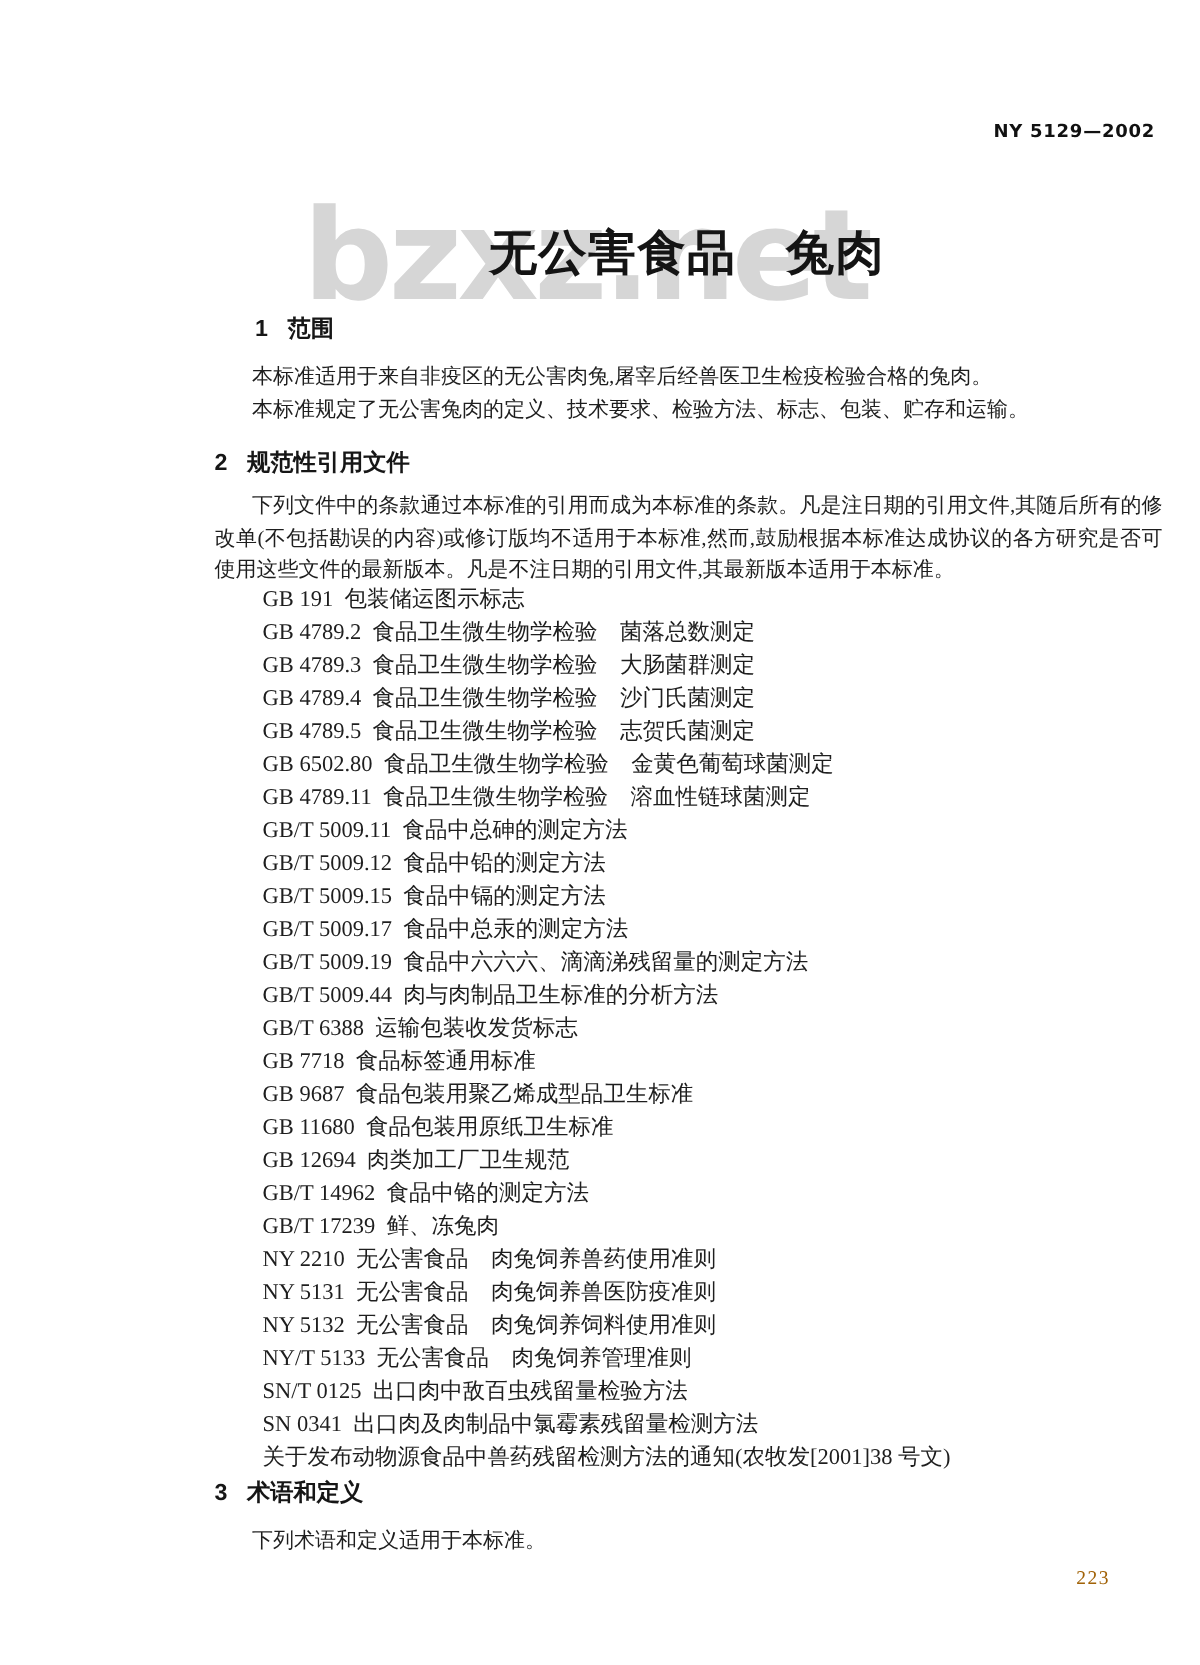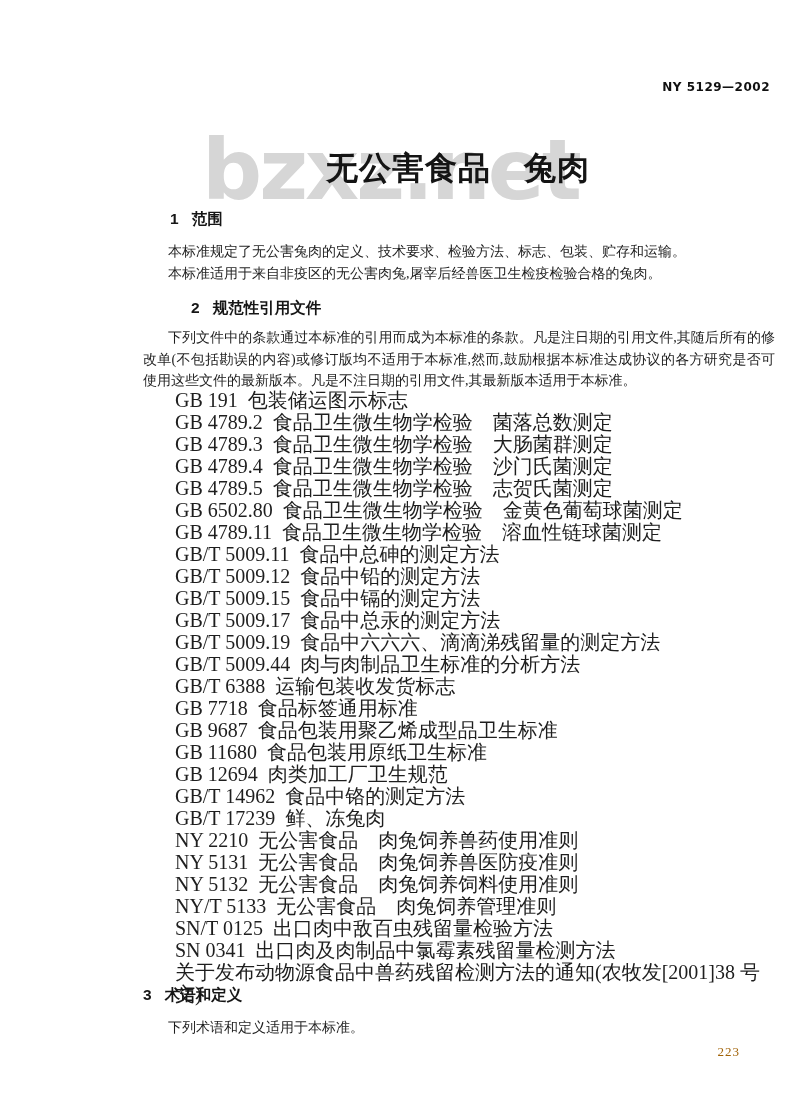--- a/index.html
+++ b/index.html
@@ -36,33 +36,33 @@
     font-weight:bold;font-size:32px;letter-spacing:1px;color:#141414;
     white-space:pre;
   }
   .sec-heading{
     position:absolute;left:143px;
     font-family:"Liberation Sans","DejaVu Sans",sans-serif;
     font-weight:bold;font-size:15.5px;color:#161616;
   }
   .sec-heading .num{display:inline-block;margin-right:13px;}
   .h-s1{top:209px;margin-left:27px;}
-  .h-s2{top:298px;margin-left:48px;}
+  .h-s2{top:298px;}
   .h-s3{top:985px;text-align:center;}
   .body-block{
     position:absolute;left:143px;width:632px;
     font-size:14px;line-height:22px;
   }
   .b-s1{top:241px;}
   .b-s2{top:327px;line-height:21.5px;text-align:justify;}
   .b-s3{top:1017px;}
   .para{text-indent:25px;margin:0;}
   .ref-list{
     position:absolute;left:175px;top:389px;width:610px;
-    font-size:20px;line-height:22px;
+    font-size:15px;line-height:22px;
   }
   .ref-line{white-space:pre-wrap;}
   .page-number{
     position:absolute;top:1044px;right:60px;
     font-size:13px;letter-spacing:1px;color:#a16207;
   }
 </style>
 </head>
 <body>
 
@@ -73,22 +73,22 @@
   <div class="content">
     <div class="std-code">NY 5129—2002</div>
 
     <div class="doc-title">无公害食品　兔肉</div>
 
     <div class="sec-heading h-s1">
       <span class="num">1</span><span>范围</span>
     </div>
 
     <div class="body-block b-s1">
+      <p class="para">本标准适用于来自非疫区的无公害肉兔,屠宰后经兽医卫生检疫检验合格的兔肉。</p>
       <p class="para">本标准规定了无公害兔肉的定义、技术要求、检验方法、标志、包装、贮存和运输。</p>
-      <p class="para">本标准适用于来自非疫区的无公害肉兔,屠宰后经兽医卫生检疫检验合格的兔肉。</p>
     </div>
 
     <div class="sec-heading h-s2">
       <span class="num">2</span><span>规范性引用文件</span>
     </div>
 
     <div class="body-block b-s2">
       <p class="para">下列文件中的条款通过本标准的引用而成为本标准的条款。凡是注日期的引用文件,其随后所有的修改单(不包括勘误的内容)或修订版均不适用于本标准,然而,鼓励根据本标准达成协议的各方研究是否可使用这些文件的最新版本。凡是不注日期的引用文件,其最新版本适用于本标准。</p>
     </div>
 

